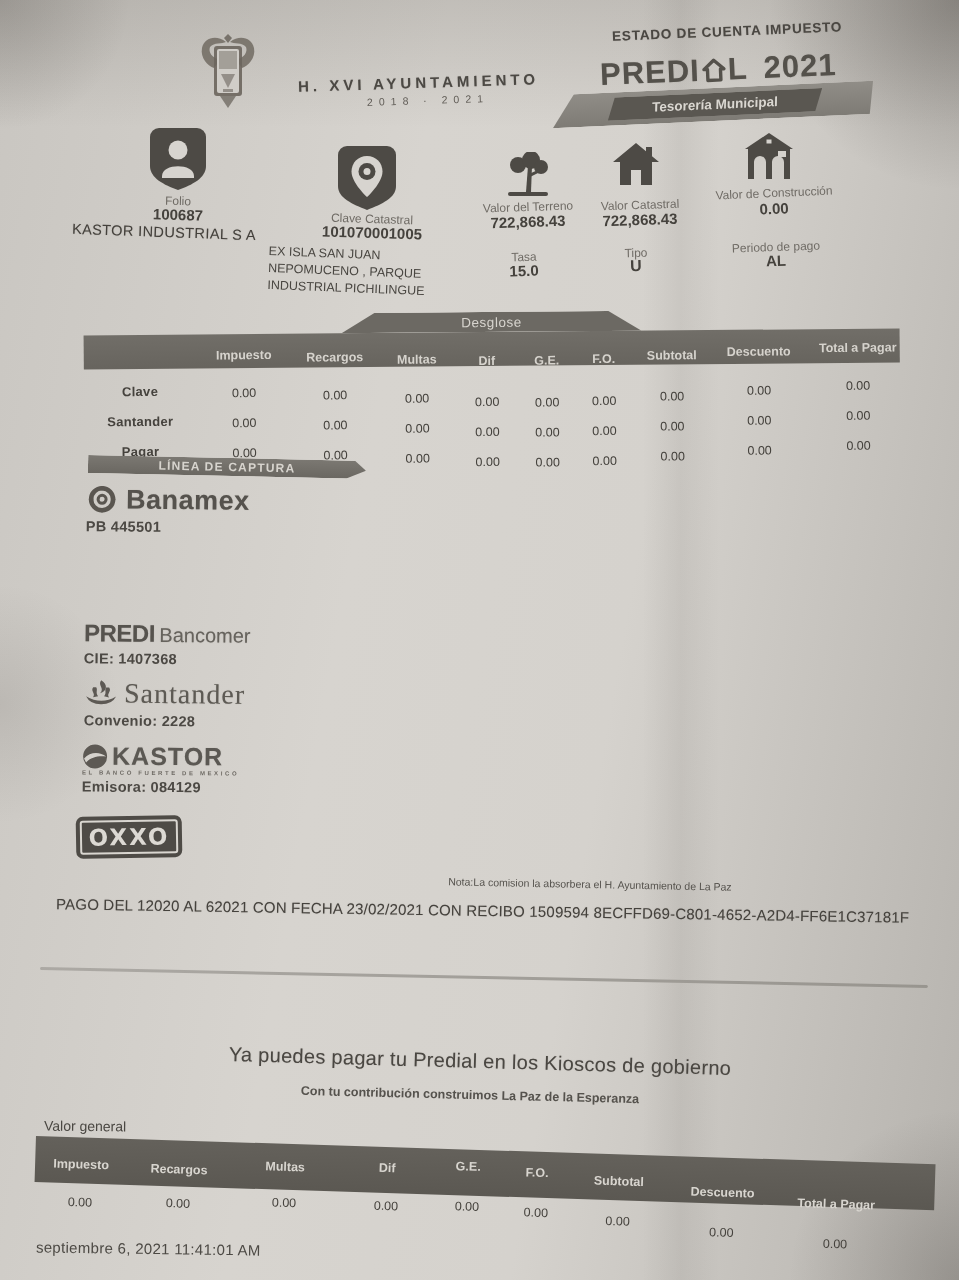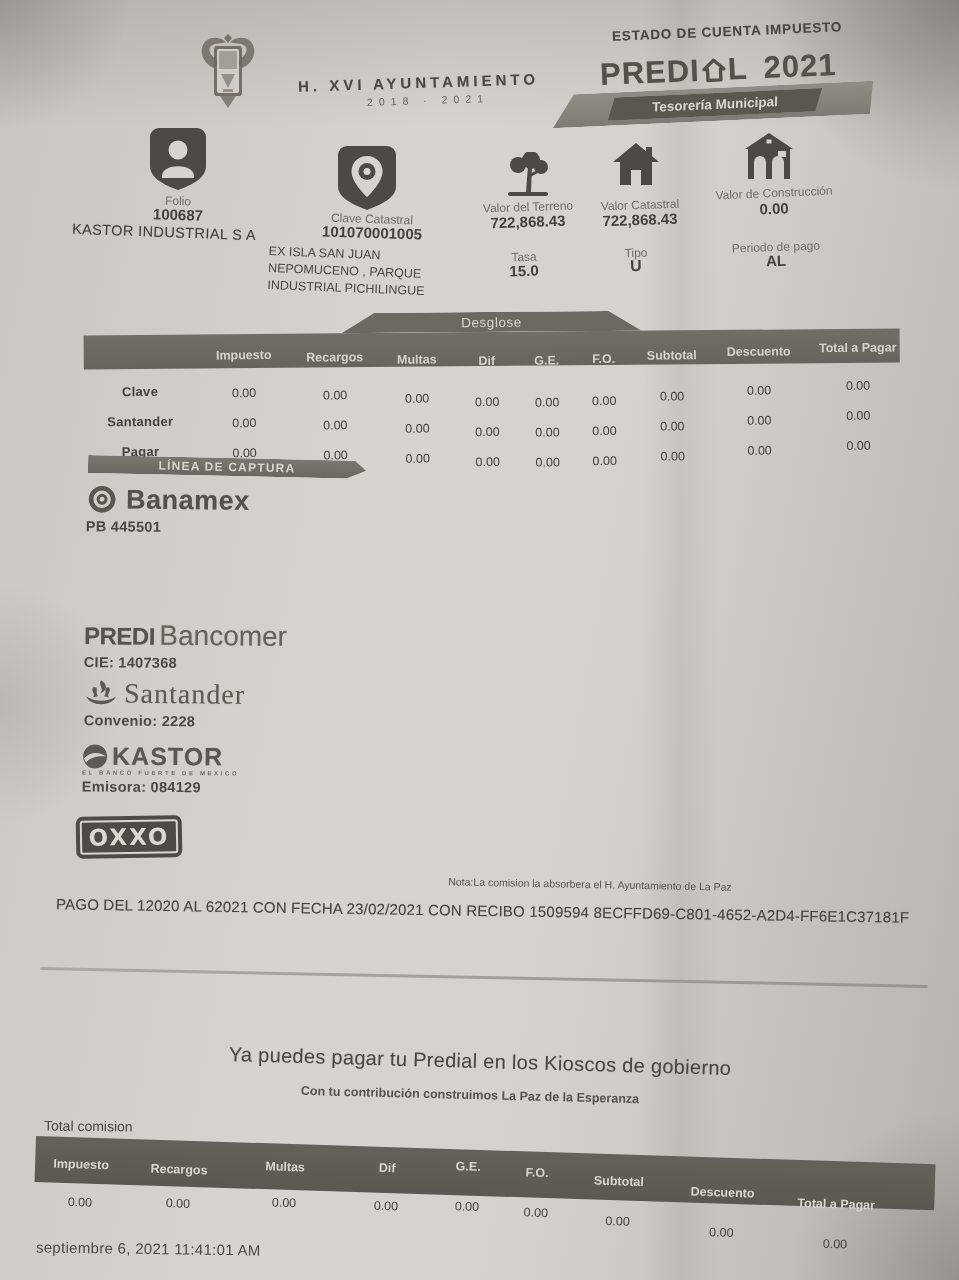--- a/index.html
+++ b/index.html
@@ -61,21 +61,21 @@
   .captura{left:88px;top:458px;width:278px;height:18px;background:linear-gradient(#7b7872,#6a6761);
     clip-path:polygon(0 0,96% 0,100% 55%,93% 100%,0 100%);transform:rotate(1.2deg);
     display:flex;align-items:center;justify-content:center;color:#d7d4ce;font-size:12px;font-weight:bold;letter-spacing:1.2px;}
 
   
   .bank-name-row{display:flex;align-items:center;gap:8px;}
   .bank-detail{font-weight:bold;font-size:14.5px;color:#4c4944;margin-top:3px;letter-spacing:.3px;}
   .banamex-txt{font-size:27px;font-weight:bold;color:#55524d;letter-spacing:.5px;}
   .hsbc-txt{font-family:"Liberation Serif",serif;font-size:29px;color:#5b5752;letter-spacing:2px;}
   .bbva-txt b{font-size:24px;color:#56534e;letter-spacing:-.5px;}
-  .bbva-txt i{font-style:normal;font-size:28px;color:#66635d;font-weight:300;}
+  .bbva-txt i{font-style:normal;font-size:20px;color:#66635d;font-weight:300;}
   .santander-txt{font-family:"Liberation Serif",serif;font-size:28px;color:#5d5a54;letter-spacing:1px;}
   .banorte-txt{font-size:25px;font-weight:bold;color:#5b5853;letter-spacing:1px;}
   .banorte-tag{font-size:6px;letter-spacing:2.6px;color:#6e6a64;margin-top:-1px;font-weight:bold;}
   .oxxo{width:106px;height:42px;background:#4e4b46;border-radius:7px;display:flex;align-items:center;justify-content:center;
     outline:2px solid #d9d6d0;outline-offset:-6px;transform:rotate(-1deg);}
   .oxxo span{color:#dcd9d3;font-weight:bold;font-size:23px;letter-spacing:2px;font-family:"DejaVu Sans",sans-serif;}
 
   .nota{font-size:10.5px;color:#55524d;transform:rotate(1.1deg);text-align:center;}
   .pago{font-size:15px;color:#45423d;transform:rotate(.9deg);white-space:nowrap;letter-spacing:.2px;}
   .divider{height:3px;background:linear-gradient(90deg,#aca9a4,#98958f);transform:rotate(1.15deg);border-radius:2px;}
@@ -326,21 +326,21 @@
   </div>
 
   <div class="abs nota" style="left:330px;top:878px;width:520px;">Nota:La comision la absorbera el H. Ayuntamiento de La Paz</div>
   <div class="abs pago soft" style="left:56px;top:902px;">PAGO DEL 12020 AL 62021 CON FECHA 23/02/2021 CON RECIBO 1509594 8ECFFD69-C801-4652-A2D4-FF6E1C37181F</div>
 
   <div class="abs divider" style="left:40px;top:976px;width:888px;"></div>
 
   <div class="abs kiosco-t soft" style="left:180px;top:1050px;width:600px;">Ya puedes pagar tu Predial en los Kioscos de gobierno</div>
   <div class="abs kiosco-s" style="left:230px;top:1088px;width:480px;">Con tu contribución construimos La Paz de la Esperanza</div>
 
-  <div class="abs tg-label" style="left:44px;top:1118px;">Total comision</div>
+  <div class="abs tg-label" style="left:44px;top:1118px;">Valor general</div>
   <div class="abs tg">
     <div class="tg-bar">
       <span class="t0">Impuesto</span>
       <span class="t1">Recargos</span>
       <span class="t2">Multas</span>
       <span class="t3">Dif</span>
       <span class="t4">G.E.</span>
       <span class="t5">F.O.</span>
       <span class="t6">Subtotal</span>
       <span class="t7">Descuento</span>

